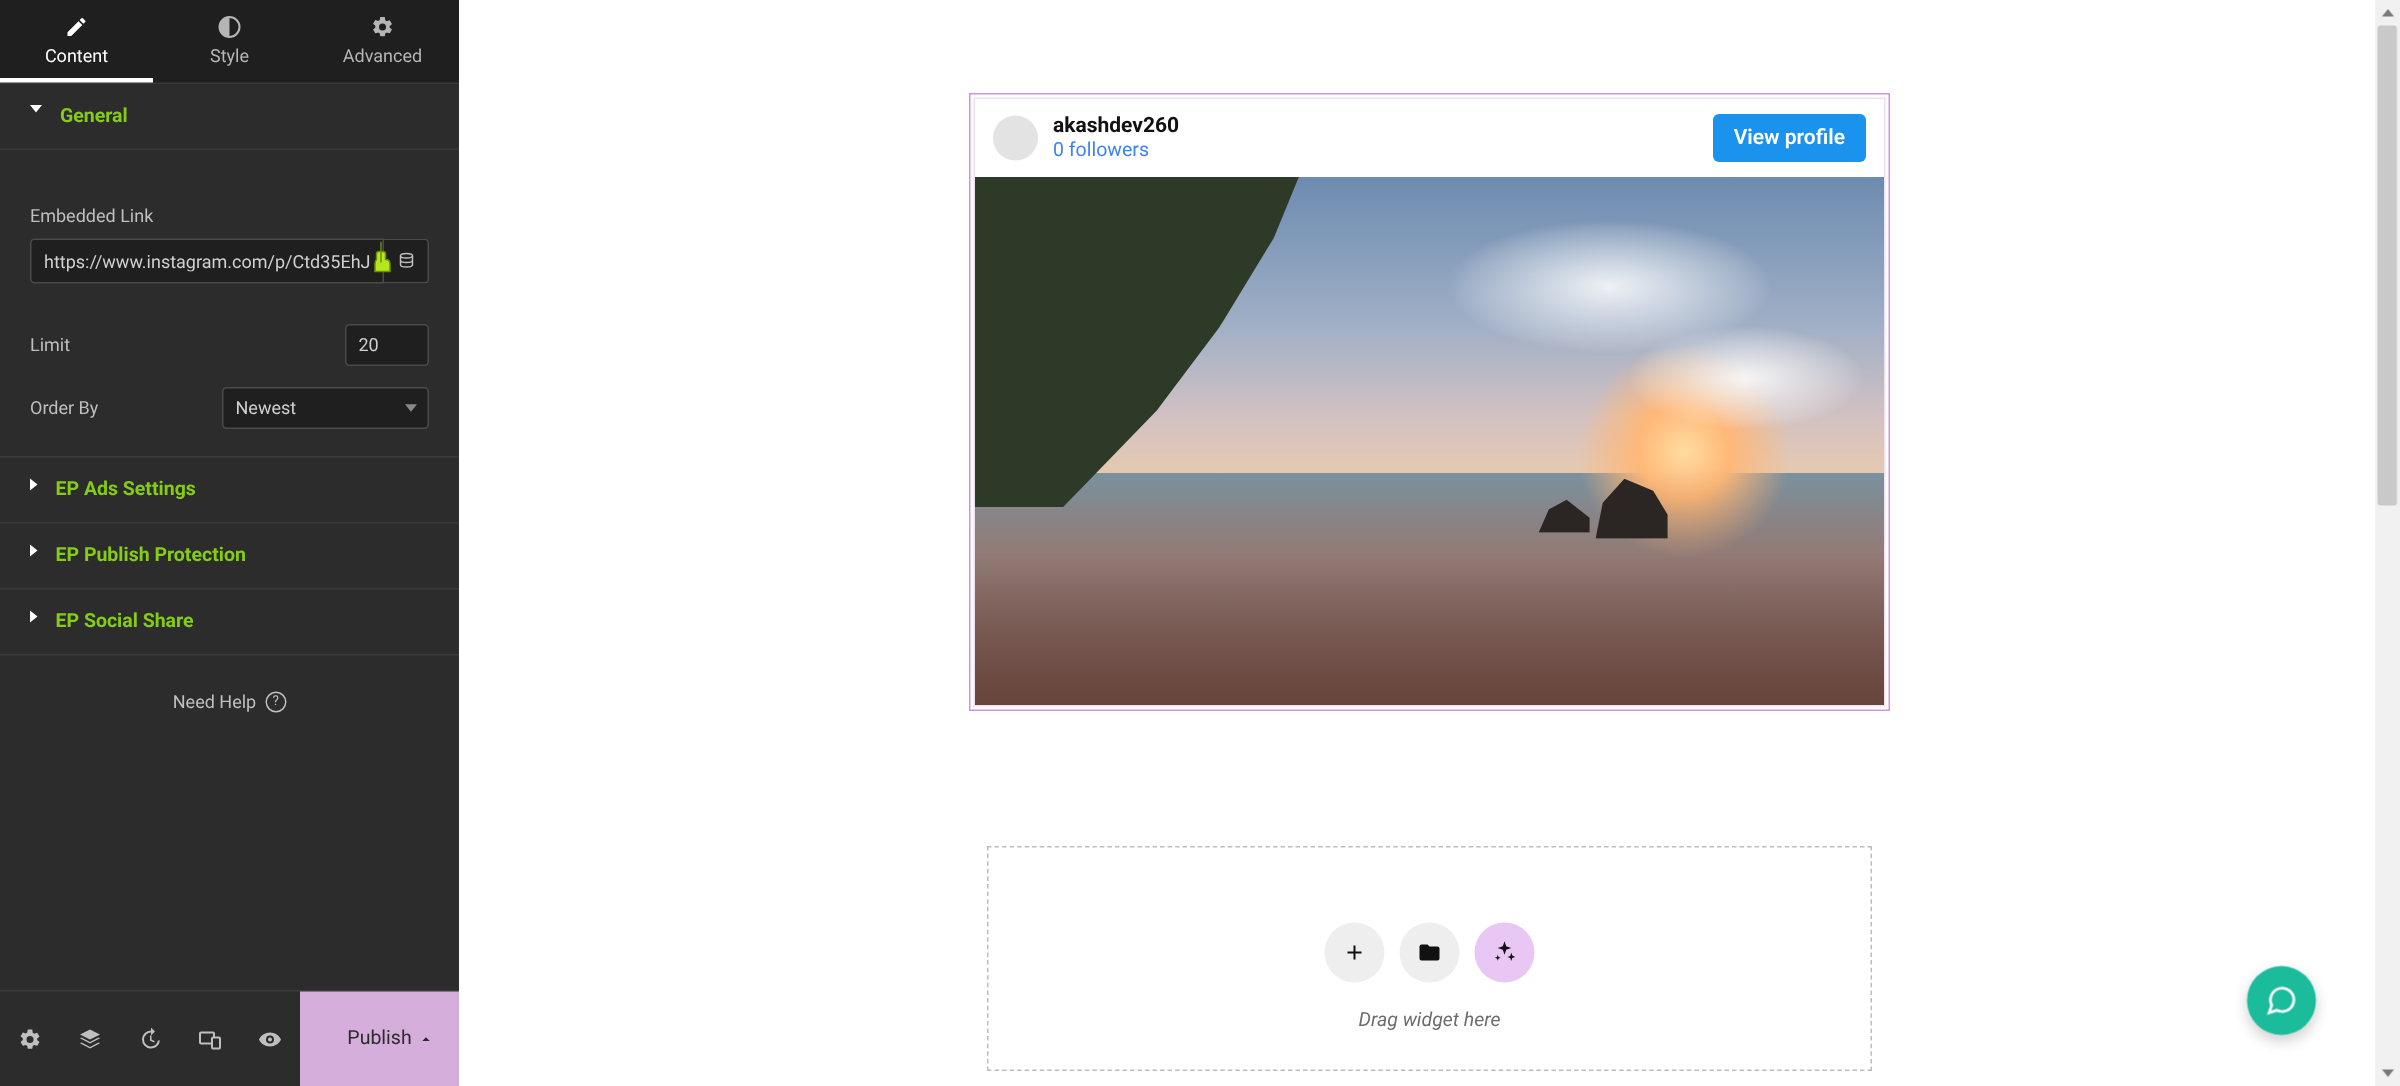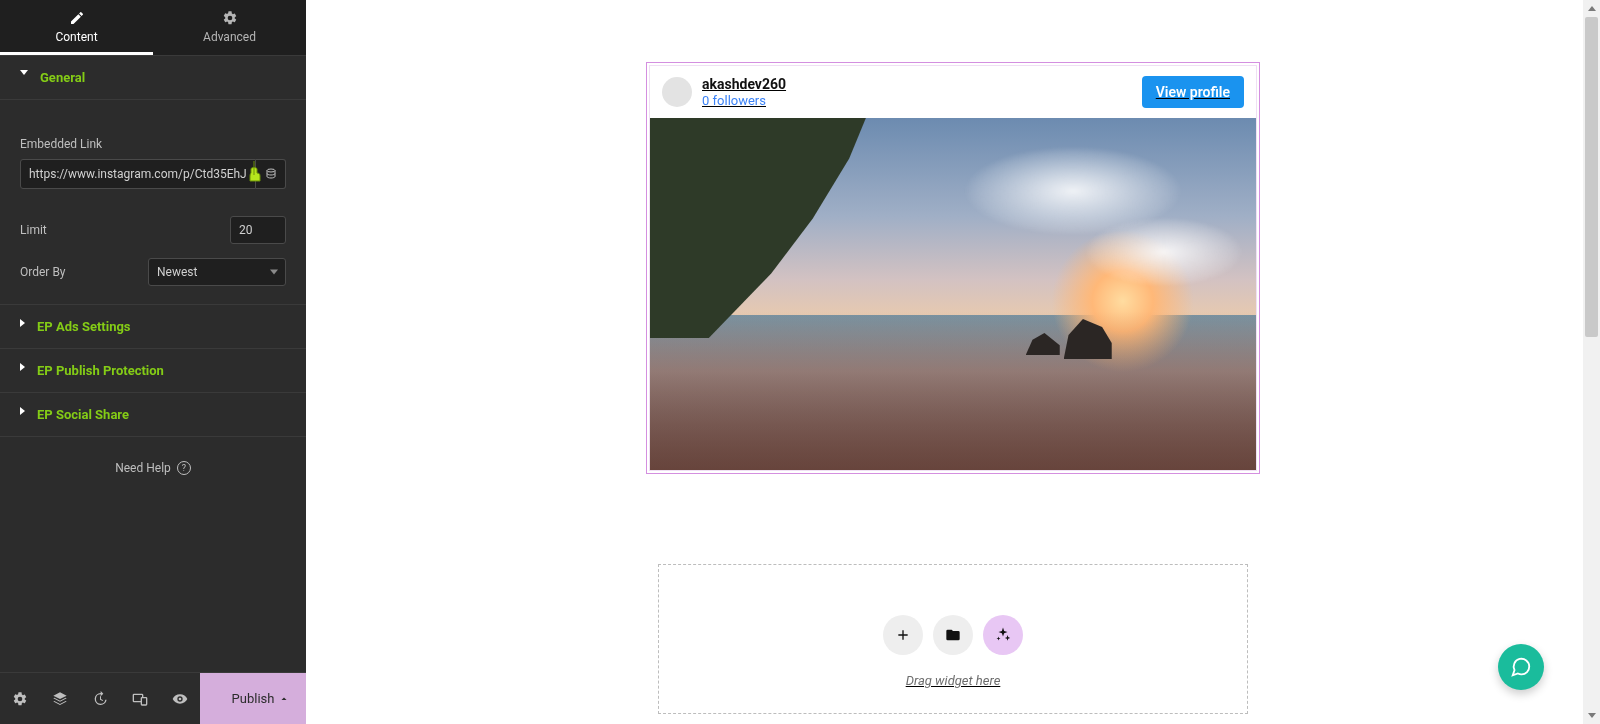--- a/index.html
+++ b/index.html
@@ -39,30 +39,30 @@
 .numbox { width: 56px; height: 28px; padding: 0 8px; }
 .stack { display: flex; flex-direction: column; gap: 8px; margin: 27px 0; }
 .linkwrap { display: flex; }
 .txt { flex: 1; height: 30px; padding: 0 8px; border-top-right-radius: 0; border-bottom-right-radius: 0; }
 .linkbtn { width: 30px; height: 30px; background: #1f1f1f; border: 1px solid #4a4a4a; border-left: none; border-radius: 0 3px 3px 0; display: flex; align-items: center; justify-content: center; cursor: pointer; }
 
 .helpwrap { text-align: center; padding: 20px 0; }
 .help { color: #bfbfbf; font-size: 12px; display: inline-flex; align-items: center; gap: 6px; cursor: pointer; }
 .help .q { width: 14px; height: 14px; border: 1px solid #bfbfbf; border-radius: 50%; font-size: 9px; line-height: 12px; text-align: center; }
 
-.panel-footer { height: 52px; background: #2c2c2c; border-top: 1px solid #3a3a3a; display: flex; align-items: stretch; }
+.panel-footer { height: 64px; background: #2c2c2c; border-top: 1px solid #3a3a3a; display: flex; align-items: stretch; }
 .ftool { width: 40px; display: flex; align-items: center; justify-content: center; color: #bfbfbf; cursor: pointer; }
 .publish { flex: 1; background: #d5aedc; display: flex; align-items: center; justify-content: center; gap: 30px; color: #2c2c2c; font-size: 13px; cursor: pointer; position: relative; }
 .publish .chev { position: absolute; right: 16px; }
 
 .collapse-tab { position: absolute; right: -14px; top: 332px; width: 14px; height: 48px; background: #2c2c2c; display: flex; align-items: center; justify-content: center; cursor: pointer; }
 .collapse-tab span { width: 0; height: 0; border-top: 4px solid transparent; border-bottom: 4px solid transparent; border-right: 5px solid #bfbfbf; }
 
 
-.canvas { flex: 1; background: #fff; position: relative; overflow: auto; padding: 62px 0 40px; display: flex; flex-direction: column; align-items: center; text-decoration: underline; }
+.canvas { flex: 1; background: #fff; position: relative; overflow: auto; padding: 62px 0 40px; display: flex; flex-direction: column; align-items: center; }
 .embed { width: 614px; border: 1px solid #d48fe0; padding: 2px; }
 .card { border: 1px solid #f0dff4; background: #fff; }
 .card-h { display: flex; align-items: center; padding: 10px 12px; gap: 10px; }
 .avatar { width: 30px; height: 30px; border-radius: 50%; background: #e3e3e3; }
 .uwrap { flex: 1; }
 .uname { font-size: 14px; font-weight: 700; color: #111; line-height: 1.2; }
 .ufoll { font-size: 13px; color: #3b82f6; }
 .viewbtn { background: #1a93ef; color: #fff; border: none; border-radius: 4px; padding: 8px 14px; font-size: 14px; font-weight: 600; cursor: pointer; margin-left: 48px; }
 .photo { width: 100%; height: 352px; background:
   linear-gradient(to bottom, rgba(40,60,80,0) 55%, rgba(100,60,50,0.55) 100%),
@@ -113,20 +113,27 @@
 
     <div class="tabs">
       <div class="tab active">
         <svg class="ic" width="16" height="16" viewBox="0 0 24 24">
             <path fill="#fff" d="M3 17.25V21h3.75L17.81 9.94l-3.75-3.75L3 17.25zM20.71 7.04a1 1 0 0 0 0-1.41l-2.34-2.34a1 1 0 0 0-1.41 0l-1.83 1.83 3.75 3.75 1.83-1.83z"></path>
           </svg>
         <span>Content</span>
       </div>
       <div class="tab">
         <svg class="ic" width="16" height="16" viewBox="0 0 24 24">
+            <path fill="#b5b5b5" d="M12 2a10 10 0 1 0 0 20V2z"></path>
+            <circle cx="12" cy="12" r="10" fill="none" stroke="#b5b5b5" stroke-width="2"></circle>
+          </svg>
+        <span>Style</span>
+      </div>
+      <div class="tab">
+        <svg class="ic" width="16" height="16" viewBox="0 0 24 24">
             <path fill="#b5b5b5" d="M19.14 12.94a7.14 7.14 0 0 0 .05-.94 7.14 7.14 0 0 0-.05-.94l2.03-1.58a.5.5 0 0 0 .12-.64l-1.92-3.32a.5.5 0 0 0-.6-.22l-2.39.96a7.03 7.03 0 0 0-1.62-.94l-.36-2.54A.5.5 0 0 0 13.9 2h-3.8a.5.5 0 0 0-.5.42l-.36 2.54c-.58.24-1.12.55-1.62.94l-2.39-.96a.5.5 0 0 0-.6.22L2.71 8.48a.5.5 0 0 0 .12.64l2.03 1.58c-.03.31-.05.63-.05.94s.02.63.05.94l-2.03 1.58a.5.5 0 0 0-.12.64l1.92 3.32c.13.22.39.31.6.22l2.39-.96c.5.39 1.04.7 1.62.94l.36 2.54c.4.24.25.42.5.42h3.8c.25 0 .46-.18.5-.42l.36-2.54c.58-.24 1.12-.55 1.62-.94l2.39.96c.21.09.47 0 .6-.22l1.92-3.32a.5.5 0 0 0-.12-.64l-2.03-1.58zM12 15.5A3.5 3.5 0 1 1 12 8.5a3.5 3.5 0 0 1 0 7z"></path>
           </svg>
         <span>Advanced</span>
       </div>
     </div>
 
     <div class="sections">
 
       <div class="section-h">
         <span class="caret down"></span>

